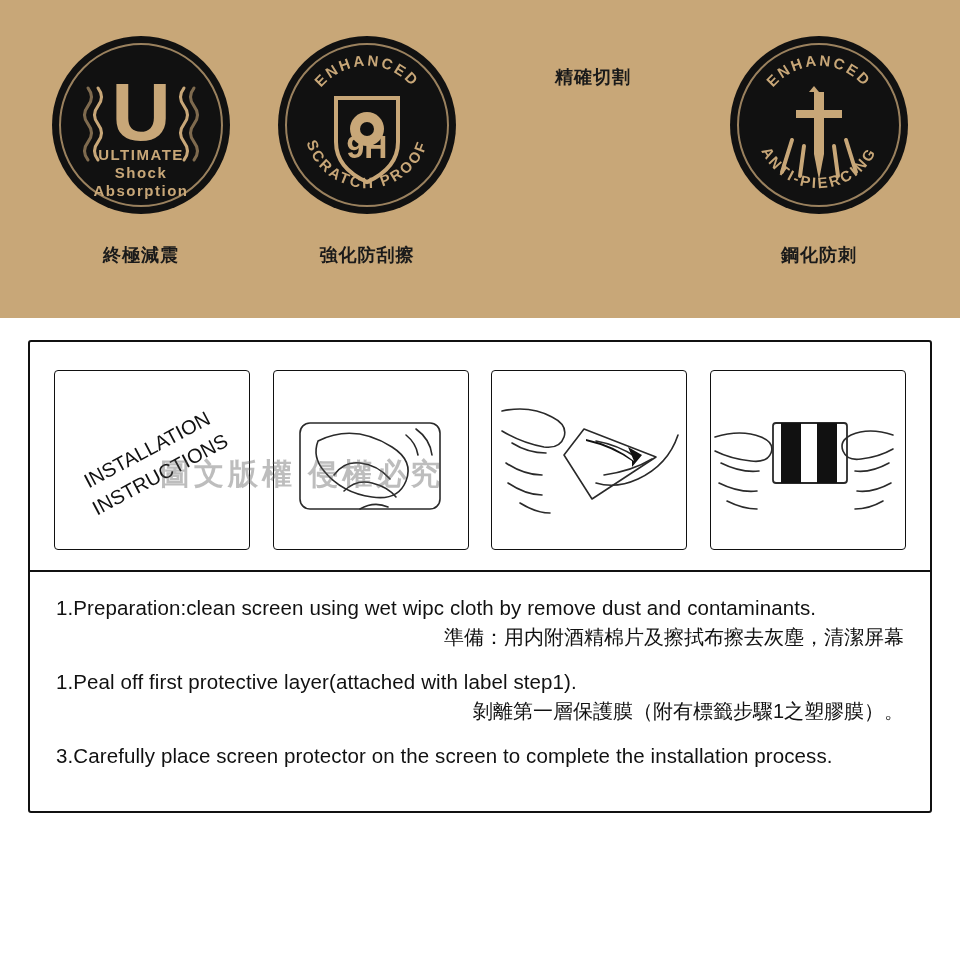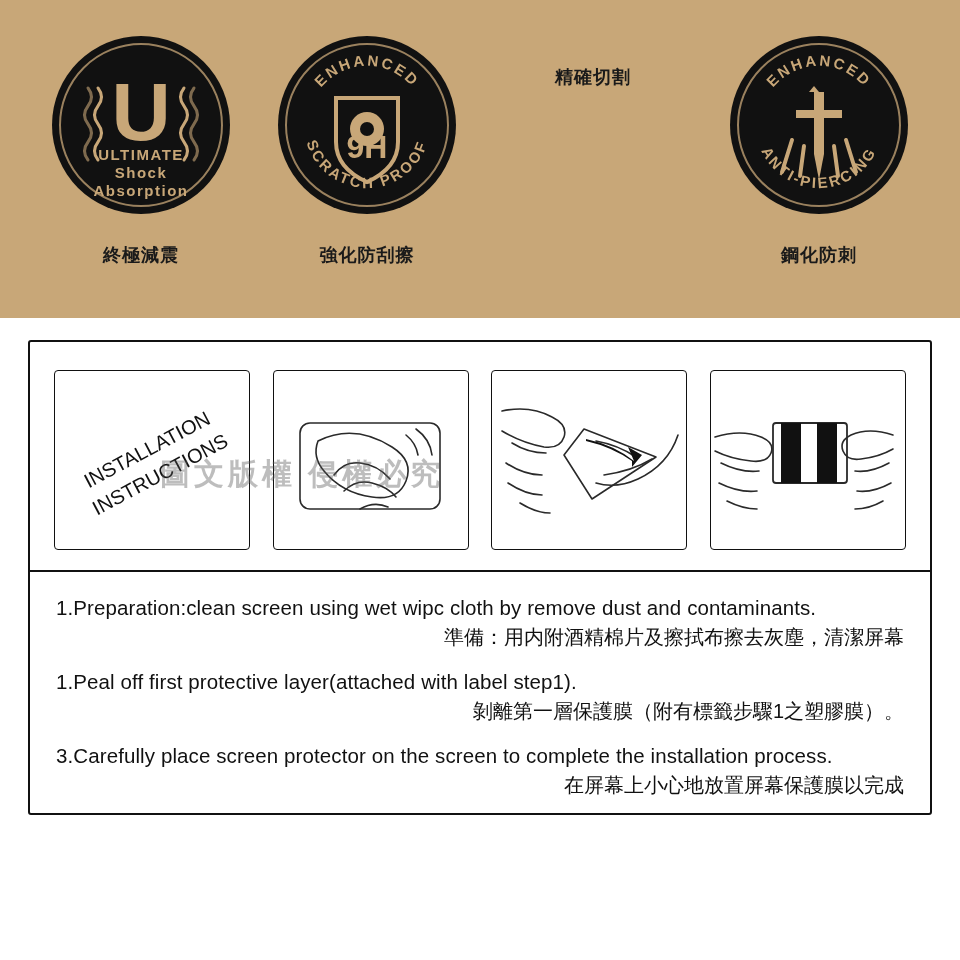--- a/index.html
+++ b/index.html
@@ -111,21 +111,21 @@
     top: 112px;
     font-size: 30px;
     font-weight: 700;
     color: rgba(90,90,90,0.40);
     letter-spacing: 4px;
     pointer-events: none;
     white-space: nowrap;
   }
 
   .steps {
-    padding: 22px 26px 12px 26px;
+    padding: 22px 26px 40px 26px;
   }
   .step { margin-bottom: 17px; }
   .step:last-child { margin-bottom: 2px; }
   .step-en {
     font-size: 20.5px;
     color: #111;
     line-height: 1.32;
     letter-spacing: 0.1px;
   }
   .step-zh {
@@ -298,18 +298,17 @@
       <div class="step">
         <div class="step-en">1.Preparation:clean screen using wet wipc cloth by remove dust and contaminants.</div>
         <div class="step-zh">準備：用内附酒精棉片及擦拭布擦去灰塵，清潔屏幕</div>
       </div>
       <div class="step">
         <div class="step-en">1.Peal off first protective layer(attached with label step1).</div>
         <div class="step-zh">剝離第一層保護膜（附有標籤步驟1之塑膠膜）。</div>
       </div>
       <div class="step">
         <div class="step-en">3.Carefully place screen protector on the screen to complete the installation process.</div>
-        <div class="step-zh">在屏幕上小心地放置屏幕保護膜以完成</div>
       </div>
     </div>
 
   </div>
 </div>
 
 </body></html>

